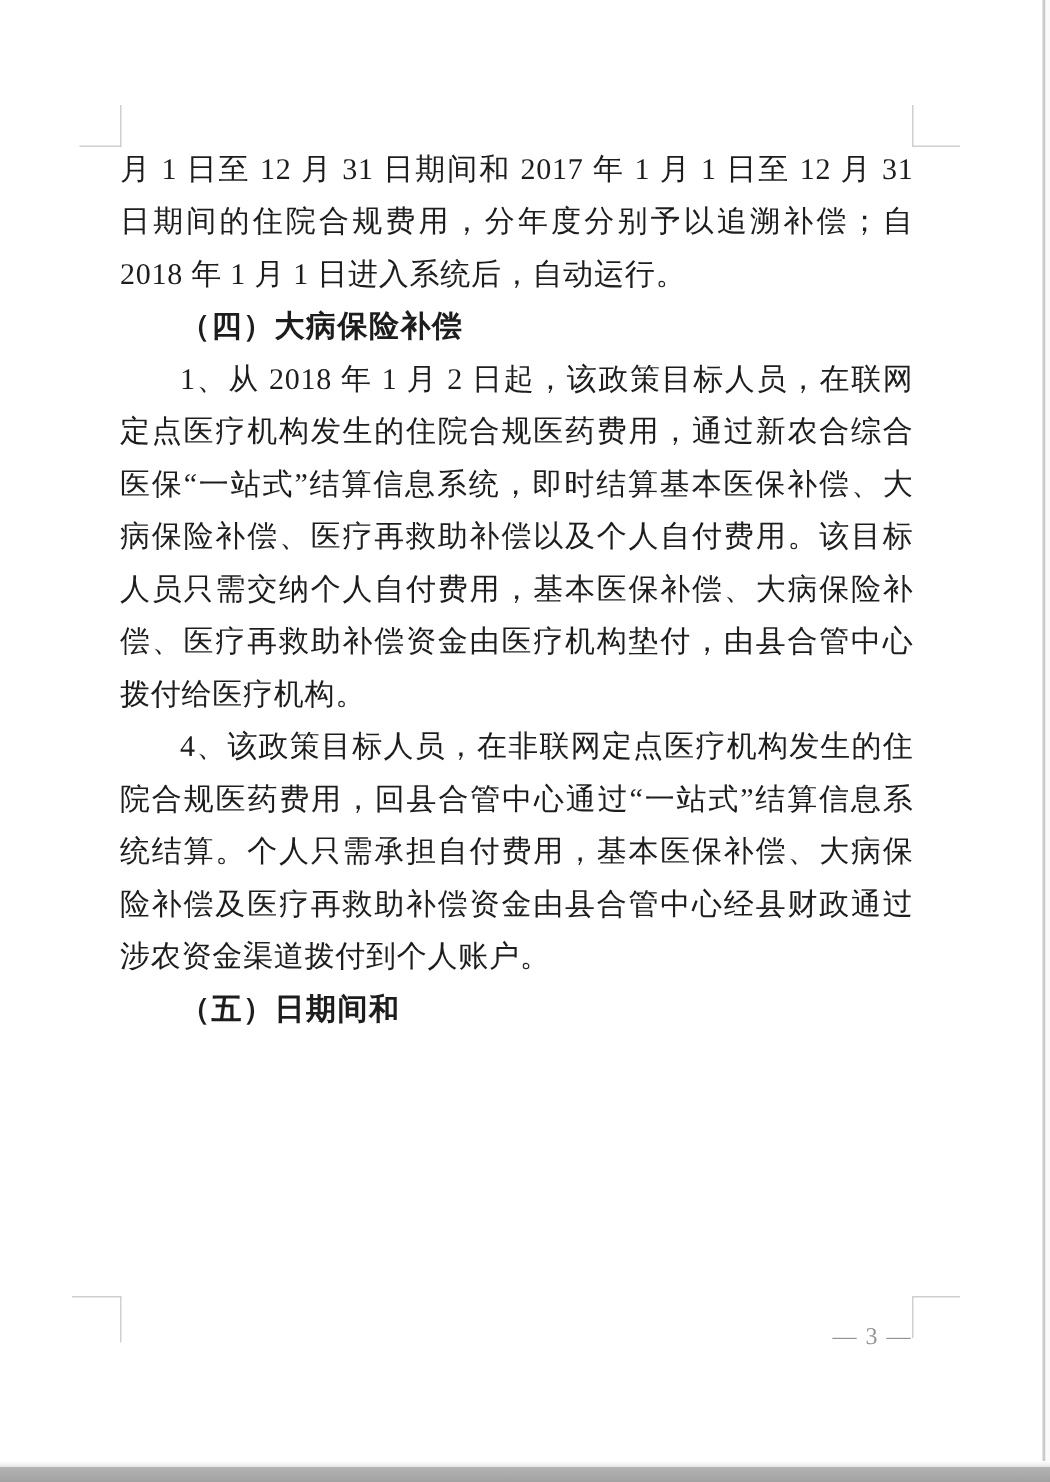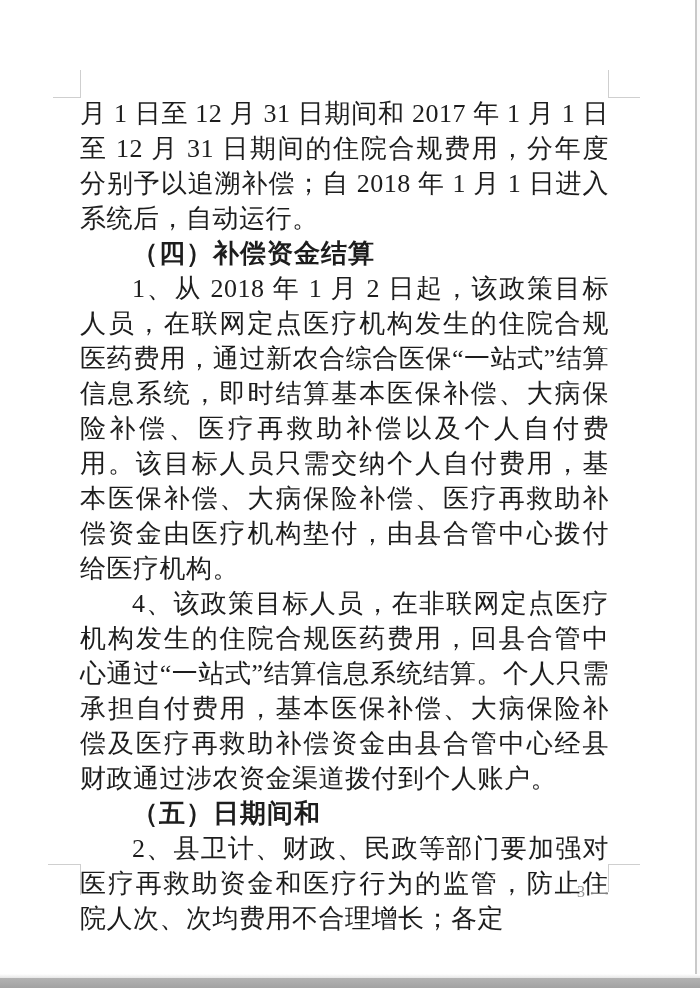--- a/index.html
+++ b/index.html
@@ -20,21 +20,21 @@
   .mark-tl { left:53px;  top:70px;  width:27px; height:27px; border-right:1px solid #cfcfcf; border-bottom:1px solid #cfcfcf; }
   .mark-tr { left:608px; top:70px;  width:31px; height:27px; border-left:1px solid #cfcfcf;  border-bottom:1px solid #cfcfcf; }
   .mark-bl { left:48px;  top:864px; width:32px; height:30px; border-right:1px solid #cfcfcf; border-top:1px solid #cfcfcf; }
   .mark-br { left:608px; top:864px; width:31px; height:27px; border-left:1px solid #cfcfcf;  border-top:1px solid #cfcfcf; }
 
   .text-block {
     position:absolute;
     left:80px; top:96px;
     width:529px;
     color:#1d1d1d;
-    font-size:26px;
+    font-size:20px;
     line-height:35px;
     text-align:justify;
     text-justify:inter-ideograph;
     letter-spacing:0.5px;
   }
   .text-block p { margin:0; padding:0; }
   .text-block p.indent { text-indent:2em; }
   .text-block p.heading {
     font-family:"Liberation Sans","DejaVu Sans",sans-serif;
     font-weight:bold;
@@ -87,25 +87,24 @@
 
 <div class="page">
 
   <div class="mark mark-tl"></div>
   <div class="mark mark-tr"></div>
   <div class="mark mark-bl"></div>
   <div class="mark mark-br"></div>
 
   <div class="text-block">
       <p class="body">月 1 日至 12 月 31 日期间和 2017 年 1 月 1 日至 12 月 31 日期间的住院合规费用，分年度分别予以追溯补偿；自 2018 年 1 月 1 日进入系统后，自动运行。</p>
-      <p class="heading indent">（四）补偿资金结算</p>
+      <p class="heading indent">（四）大病保险补偿</p>
       <p class="body indent">1、从 2018 年 1 月 2 日起，该政策目标人员，在联网定点医疗机构发生的住院合规医药费用，通过新农合综合医保“一站式”结算信息系统，即时结算基本医保补偿、大病保险补偿、医疗再救助补偿以及个人自付费用。该目标人员只需交纳个人自付费用，基本医保补偿、大病保险补偿、医疗再救助补偿资金由医疗机构垫付，由县合管中心拨付给医疗机构。</p>
       <p class="body indent">4、该政策目标人员，在非联网定点医疗机构发生的住院合规医药费用，回县合管中心通过“一站式”结算信息系统结算。个人只需承担自付费用，基本医保补偿、大病保险补偿及医疗再救助补偿资金由县合管中心经县财政通过涉农资金渠道拨付到个人账户。</p>
       <p class="heading indent">（五）日期间和</p>
-      <p class="body indent">2、县卫计、财政、民政等部门要加强对医疗再救助资金和医疗行为的监管，防止住院人次、次均费用不合理增长；各定</p>
     </div>
 
   <div class="page-number">— 3 —</div>
 
   <div class="right-edge-line"></div>
   <div class="right-gutter"></div>
 
   <div class="bottom-light-line"></div>
   <div class="bottom-bar"></div>
 

